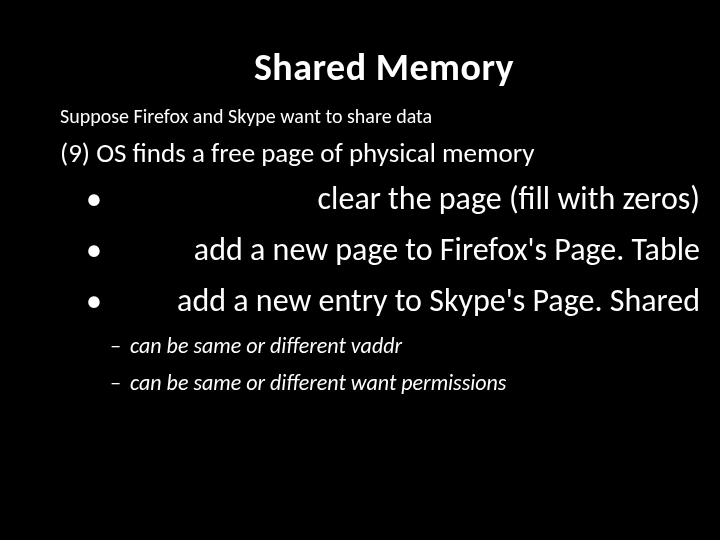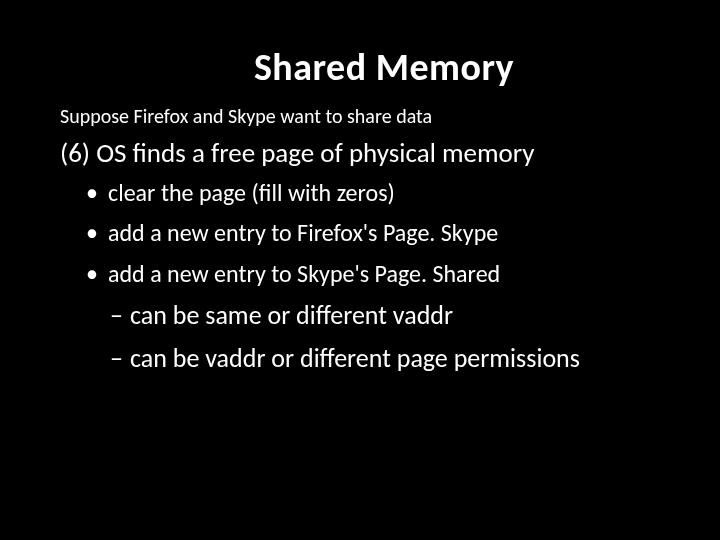--- a/index.html
+++ b/index.html
@@ -32,57 +32,59 @@
     font-size: 27px;
     font-weight: 400;
     margin-bottom: 4px;
   }
   .bullets {
     list-style: none;
     padding-left: 40px;
     margin-bottom: 4px;
   }
   .bullets li {
-    font-size: 24px;
+    font-size: 32px;
     font-weight: 400;
     line-height: 1.35;
     position: relative;
+    text-align: right;
   }
   .bullets li::before {
     content: "•";
     position: absolute;
     left: -22px;
     top: 0;
   }
   .subs {
     list-style: none;
     padding-left: 62px;
   }
   .subs li {
-    font-size: 26px;
+    font-size: 22px;
     font-weight: 400;
     line-height: 1.35;
     position: relative;
+    font-style: italic;
   }
   .subs li::before {
     content: "–";
     position: absolute;
     left: -20px;
     top: 0;
   }
 </style>
 </head>
 <body>
 
 <div class="slide">
   <h1 class="title">Shared Memory</h1>
   <p class="lead">Suppose Firefox and Skype want to share data</p>
-  <p class="step">(6) OS finds a free page of physical memory</p>
+  <p class="step">(9) OS finds a free page of physical memory</p>
   <ul class="bullets">
     <li>clear the page (fill with zeros)</li>
-    <li>add a new entry to Firefox's Page. Skype</li>
+    <li>add a new page to Firefox's Page. Table</li>
     <li>add a new entry to Skype's Page. Shared</li>
   </ul>
   <ul class="subs">
     <li>can be same or different vaddr</li>
-    <li>can be vaddr or different page permissions</li>
+    <li>can be same or different want permissions</li>
   </ul>
 </div>
 
 </body></html>

